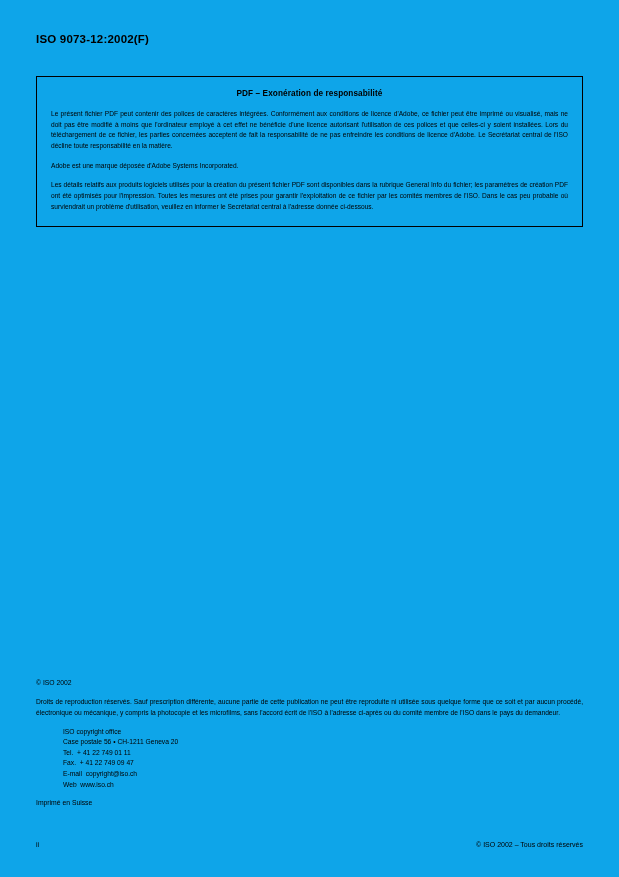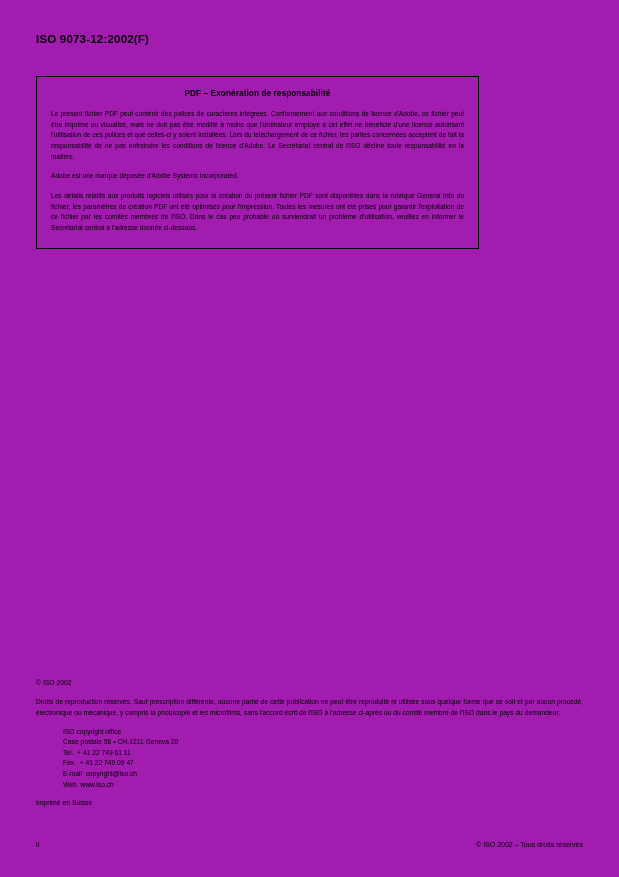--- a/index.html
+++ b/index.html
@@ -9,37 +9,37 @@
   }
   body {
     font-family: "Liberation Sans", sans-serif;
     color: #000000;
   }
   .page {
     position: relative;
     width: 619px;
     height: 877px;
     margin: 0 auto;
-    background: #a21caf;
+    background: #0ea5e9;
     overflow: hidden;
     box-sizing: border-box;
   }
   .header-title {
     position: absolute;
     left: 36px;
     top: 33px;
     font-size: 11.5px;
     font-weight: bold;
     letter-spacing: 0.2px;
   }
   .disclaimer-box {
     position: absolute;
     left: 36px;
     top: 76px;
-    width: 443px;
+    width: 547px;
     box-sizing: border-box;
     border: 1px solid #000000;
     padding: 12px 14px 14px 14px;
   }
   .disclaimer-title {
     text-align: center;
     font-size: 8.2px;
     font-weight: bold;
     margin: 0 0 11px 0;
     letter-spacing: 0.1px;

